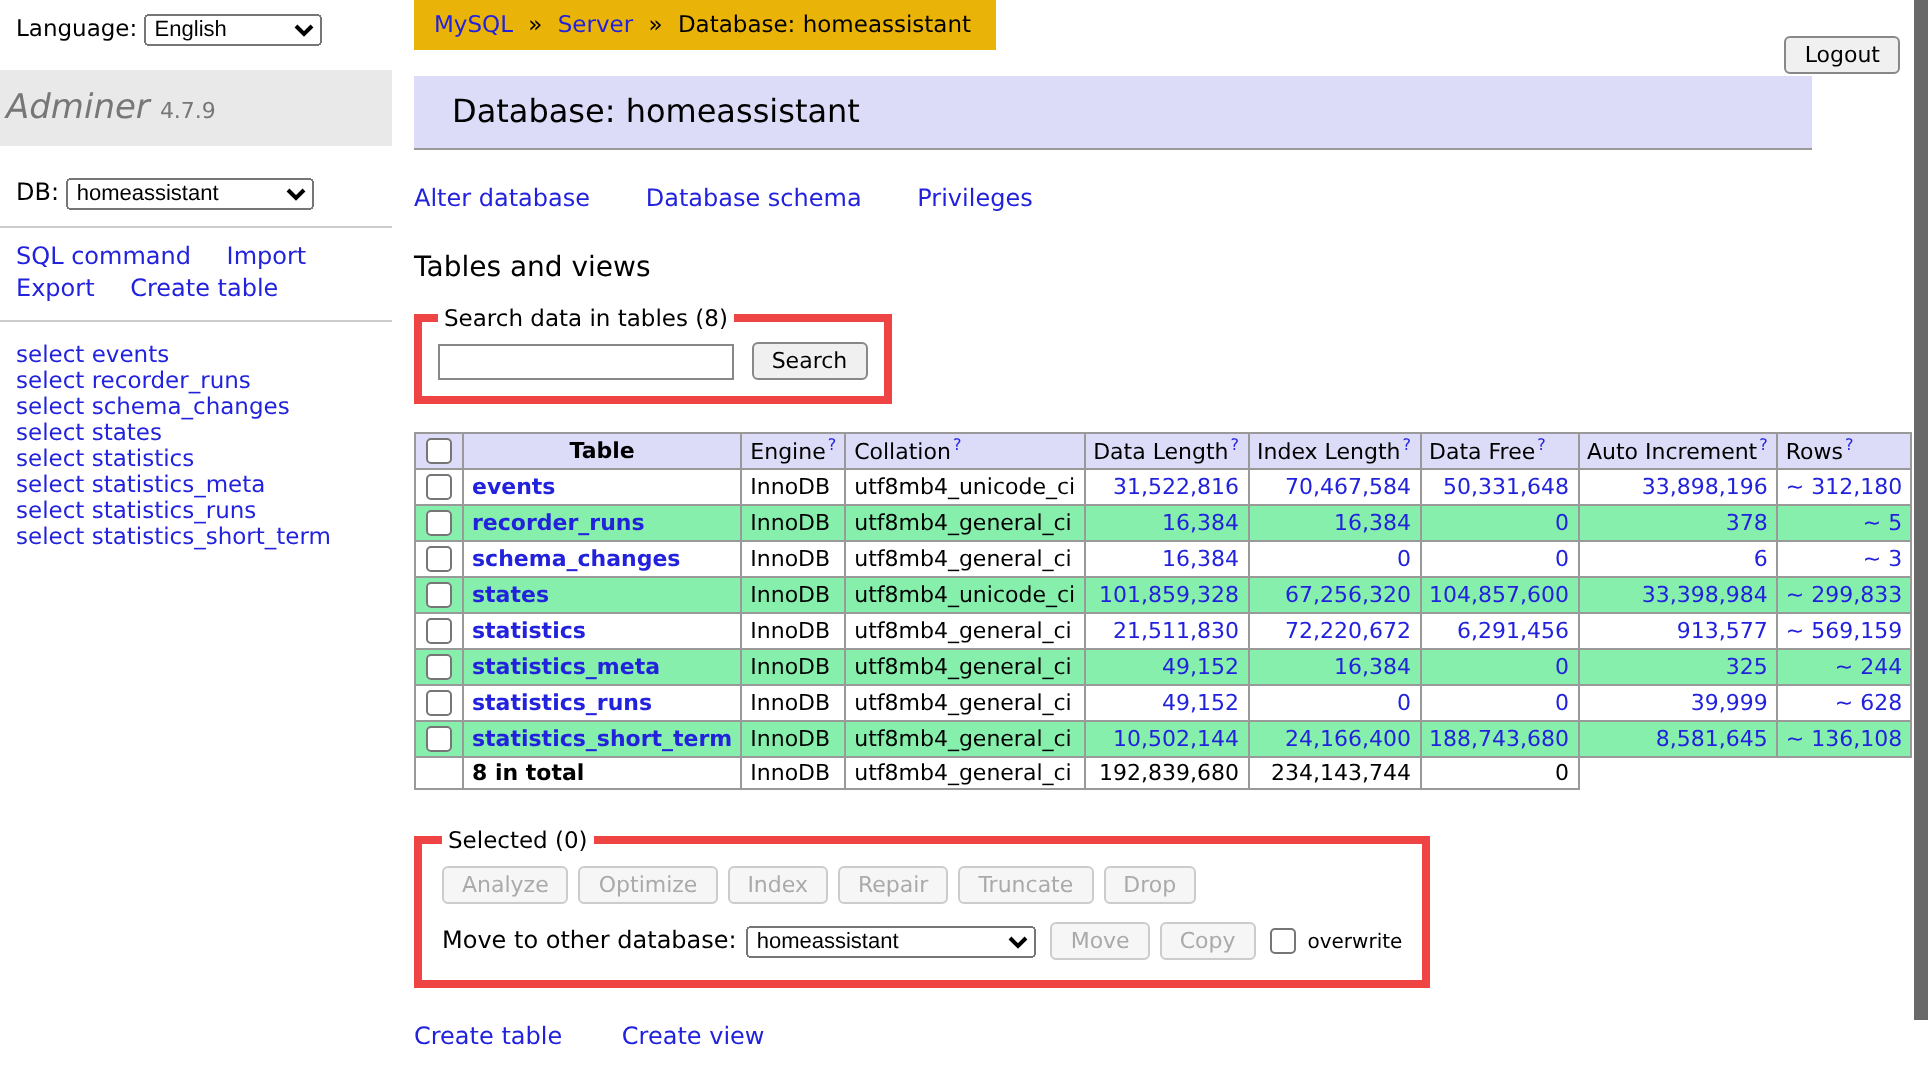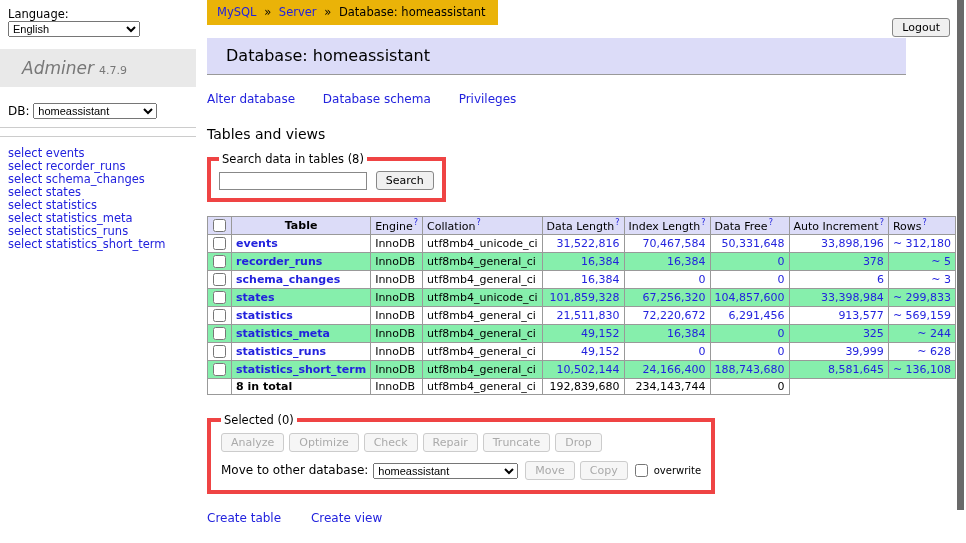--- a/index.html
+++ b/index.html
@@ -3,22 +3,22 @@
 <meta charset="utf-8">
 <style>
   * { box-sizing: border-box; }
   html,body { margin:0; padding:0; background:#fff; }
   body { font-family:"DejaVu Sans","Liberation Sans",sans-serif; font-size:12px; color:#000; position:relative; min-height:543px; }
   a { color:#2222dd; text-decoration:none; cursor:pointer; }
 
   
   .sidebar { position:absolute; top:0; left:0; width:196px; }
   .lang { margin:7px 0 0 8px; font-size:11.5px; }
-  .lang select { width:132px; font-size:11px; }
-  h1.brand { margin:12px 0 0; background:#e9e9e9; padding:9px 22px; font-size:17px; font-weight:normal; font-style:italic; color:#777; }
+  .lang select { width:89px; font-size:11px; }
+  h1.brand { margin:12px 0 0; background:#e9e9e9; padding:9px 3px; font-size:17px; font-weight:normal; font-style:italic; color:#777; }
   h1.brand .ver { font-size:11px; font-style:normal; color:#777; margin-left:5px; }
   .dbrow { margin:16px 0 8px 8px; font-size:12px; }
   .dbrow select { width:124px; font-size:11px; }
   hr.side { border:0; border-top:1px solid #ccc; margin:8px 0 6px; }
   .ops { margin:6px 0 4px 8px; width:176px; line-height:1.35; font-size:12px; }
   .ops a { margin-right:14px; white-space:nowrap; }
   .tables-list { margin:10px 0 0 8px; font-size:11.5px; line-height:1.13; }
   .tables-list a { display:block; }
 
   
@@ -78,20 +78,21 @@
     <select id="lang-select"><option>English</option></select>
   </p>
   <h1 class="brand">
     <span>Adminer</span><span class="ver">4.7.9</span>
   </h1>
   <p class="dbrow">
     <span>DB:</span>
     <select id="db-select"><option>homeassistant</option></select>
   </p>
   <hr class="side">
+  <p class="ops" id="sidebar-ops"><a href="#">SQL command</a> <a href="#">Import</a> <a href="#">Export</a> <a href="#">Create table</a> </p>
   <hr class="side">
   <p class="tables-list" id="sidebar-tables">
       <a href="#">select events</a>
       <a href="#">select recorder_runs</a>
       <a href="#">select schema_changes</a>
       <a href="#">select states</a>
       <a href="#">select statistics</a>
       <a href="#">select statistics_meta</a>
       <a href="#">select statistics_runs</a>
       <a href="#">select statistics_short_term</a>
@@ -255,21 +256,21 @@
           <td class="num">0</td>
           <td class="ghost"></td>
           <td class="ghost"></td>
           <td class="ghost"></td>
         </tr>
       </tbody>
   </table>
 
   <fieldset class="selected-fs">
     <legend>Selected (0)</legend>
-    <div class="sel-buttons" id="selected-buttons"><button disabled="">Analyze</button><button disabled="">Optimize</button><button disabled="">Check</button><button disabled="">Repair</button><button disabled="">Truncate</button><button disabled="">Drop</button></div>
+    <div class="sel-buttons" id="selected-buttons"><button disabled="">Analyze</button><button disabled="">Optimize</button><button disabled="">Index</button><button disabled="">Repair</button><button disabled="">Truncate</button><button disabled="">Drop</button></div>
     <div class="move-row">
       <span>Move to other database:</span><select id="move-select"><option>homeassistant</option></select><span id="move-buttons"><button disabled="">Move</button><button disabled="">Copy</button></span><input type="checkbox" id="overwrite-cb" style=""><label for="overwrite-cb">overwrite</label>
     </div>
   </fieldset>
 
   <p class="link-row" id="create-links"><a href="#">Create table</a> <a href="#">Create view</a> </p>
 
   <h3>Routines</h3>
   
 

